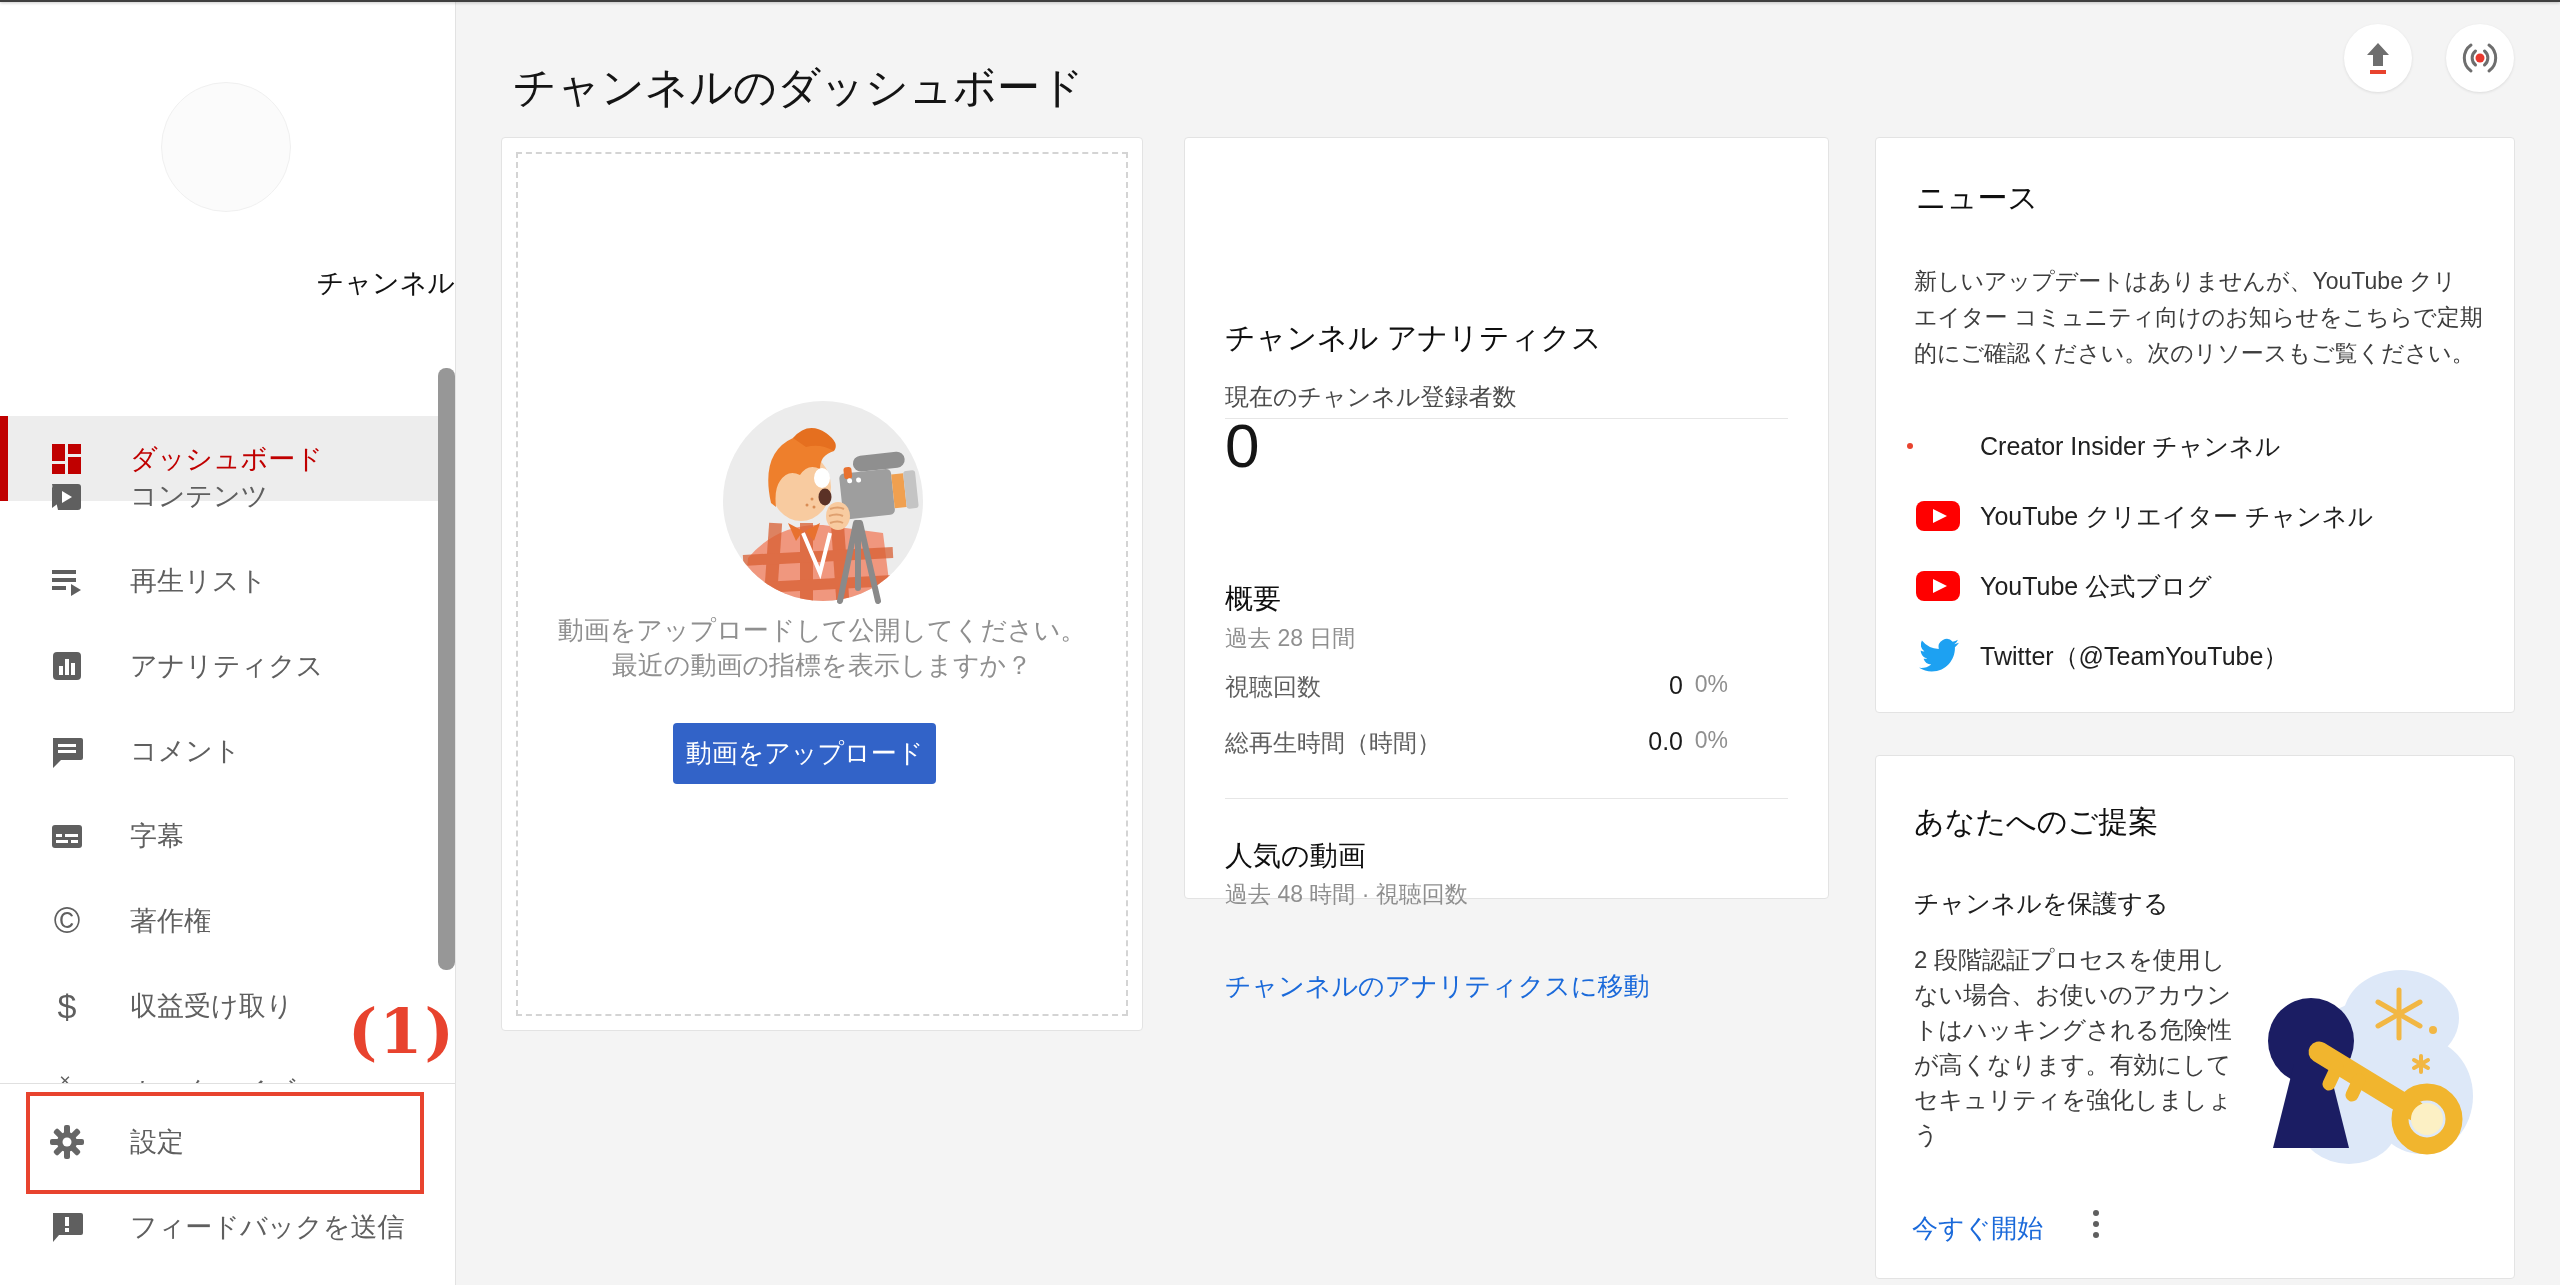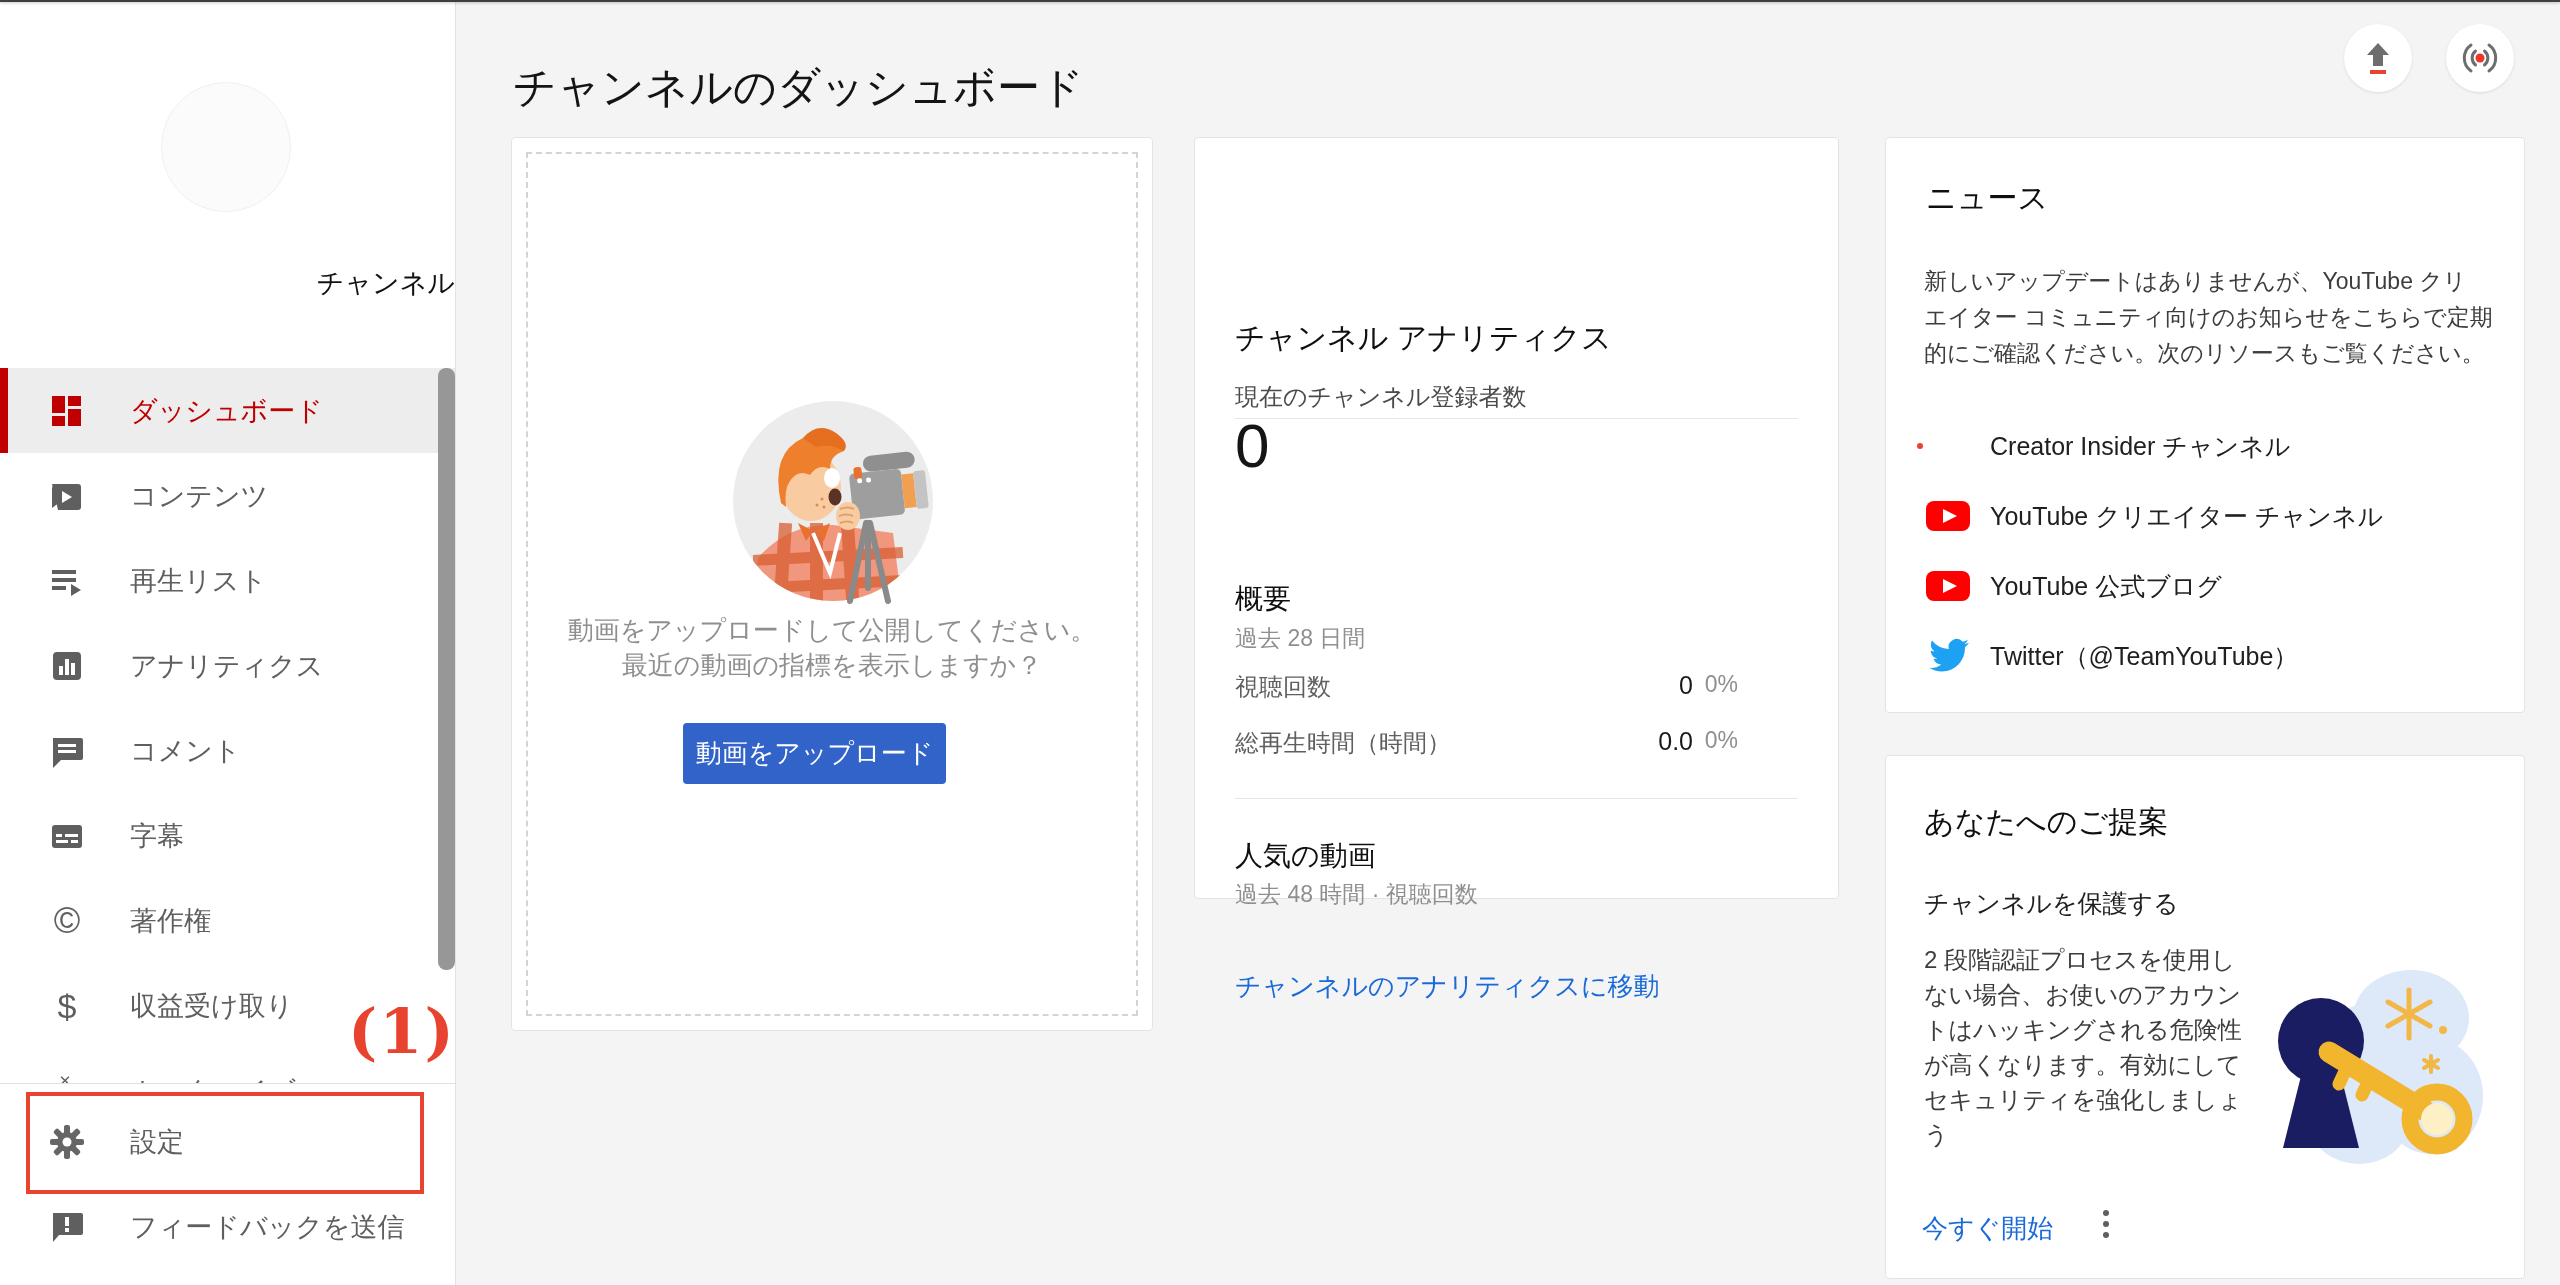--- a/index.html
+++ b/index.html
@@ -11,41 +11,41 @@
   }
   .topline{position:absolute;top:0;left:0;width:2560px;height:2px;background:#3f3f3f;box-shadow:0 1px 3px rgba(0,0,0,.25);z-index:20;}
 
   
   .sidebar{position:absolute;top:0;left:0;width:455px;height:1285px;background:#fff;border-right:1px solid #e2e2e2;z-index:2;}
   .avatar{position:absolute;left:161px;top:82px;width:128px;height:128px;border-radius:50%;background:#fbfbfb;border:1px solid #f0f0f0;}
   .channel-label{position:absolute;top:265px;left:0;width:455px;text-align:right;font-size:27px;color:#111;}
   .side-item{position:absolute;left:0;width:455px;height:85px;}
   .side-item .icon{position:absolute;left:47px;top:50%;transform:translateY(-50%);width:40px;height:40px;}
   .side-item .label{position:absolute;left:130px;top:50%;transform:translateY(-50%);font-size:27px;color:#5f5f5f;white-space:nowrap;}
-  .side-item.active{background:#ededed;}
+  .side-item.active{background:#ededed;margin-top:48px;}
   .side-item.active::before{content:"";position:absolute;left:0;top:0;width:8px;height:100%;background:#c00000;}
   .side-item.active .label{color:#c00000;}
   .glyph-icon{font-size:36px;color:#5f5f5f;line-height:40px;display:block;text-align:center;}
   .scrollbar{position:absolute;left:438px;top:368px;width:17px;height:602px;background:#979797;border-radius:8px;z-index:4;}
   .side-bottom{position:absolute;left:0;top:1083px;width:455px;height:202px;background:#fff;border-top:1px solid #e0e0e0;z-index:3;}
   .side-bottom .side-item{position:absolute;}
 
   
   .anno-box{position:absolute;left:26px;top:1092px;width:390px;height:94px;border:4px solid #e8432e;z-index:6;}
   .anno-step{position:absolute;left:348px;top:995px;z-index:6;color:#e8432e;font-family:"DejaVu Serif","Liberation Serif",serif;font-weight:bold;font-size:62px;letter-spacing:2px;}
 
   
   .page-title{position:absolute;left:513px;top:30px;font-size:43px;font-weight:400;color:#141414;white-space:nowrap;z-index:1;}
   .circle-btn{position:absolute;top:24px;width:68px;height:68px;border-radius:50%;background:#fff;box-shadow:0 1px 3px rgba(0,0,0,.10);z-index:1;}
   .circle-btn svg{position:absolute;left:14px;top:14px;}
   .btn-upload{left:2344px;}
   .btn-live{left:2446px;}
 
   
-  .card{position:absolute;background:#fff;border:1px solid #e3e3e3;border-radius:4px;box-sizing:border-box;z-index:1;margin-left:10px;}
+  .card{position:absolute;background:#fff;border:1px solid #e3e3e3;border-radius:4px;box-sizing:border-box;z-index:1;}
   .card-upload{left:501px;top:137px;width:642px;height:894px;}
   .dashed{position:absolute;left:14px;top:14px;right:14px;bottom:14px;border:2px dashed #d4d4d4;}
   .illus-person{position:absolute;left:206px;top:245px;width:230px;height:230px;}
   .upload-caption{position:absolute;left:0;top:475px;width:100%;text-align:center;font-size:26px;line-height:35px;color:#8f8f8f;}
   .upload-btn{position:absolute;left:171px;top:585px;width:263px;height:61px;background:#3263c8;border:none;border-radius:4px;color:#fff;font-size:26px;font-family:inherit;cursor:pointer;}
 
   .card-analytics{left:1184px;top:137px;width:645px;height:762px;}
   .ac-title{position:absolute;left:40px;top:180px;font-size:30px;color:#0f0f0f;}
   .ac-sub-label{position:absolute;left:40px;top:243px;font-size:24px;color:#4a4a4a;}
   .ac-sub-value{position:absolute;left:40px;top:272px;font-size:62px;color:#151515;}

